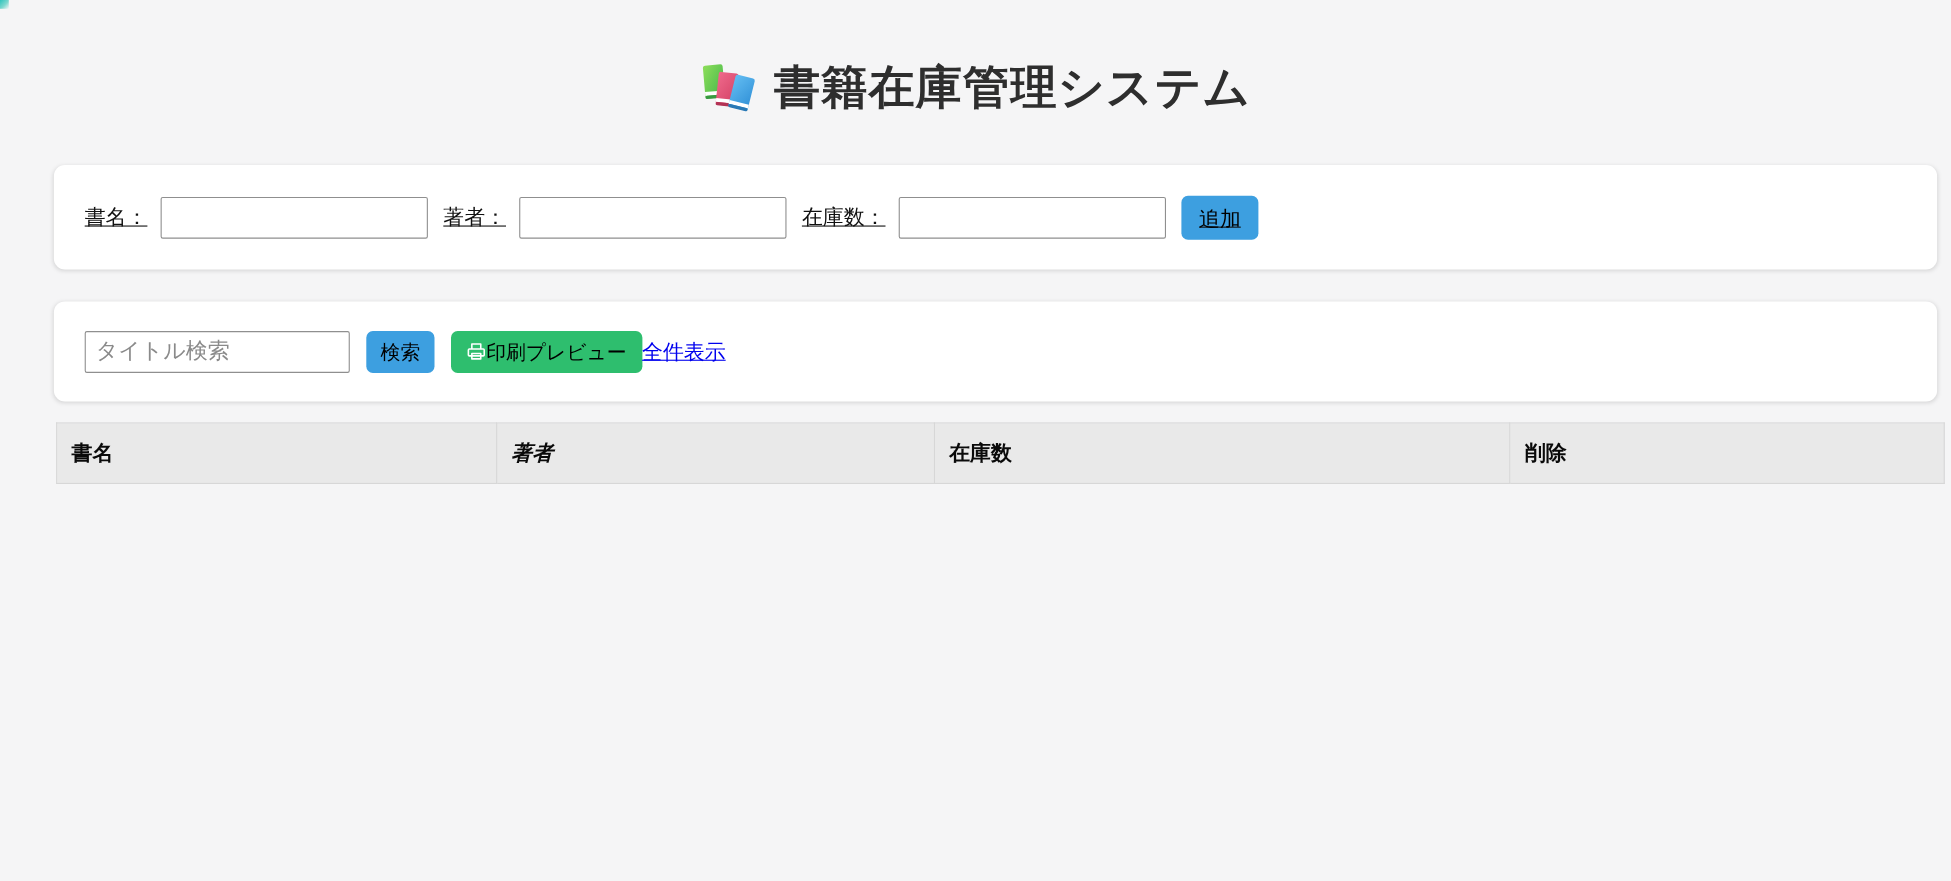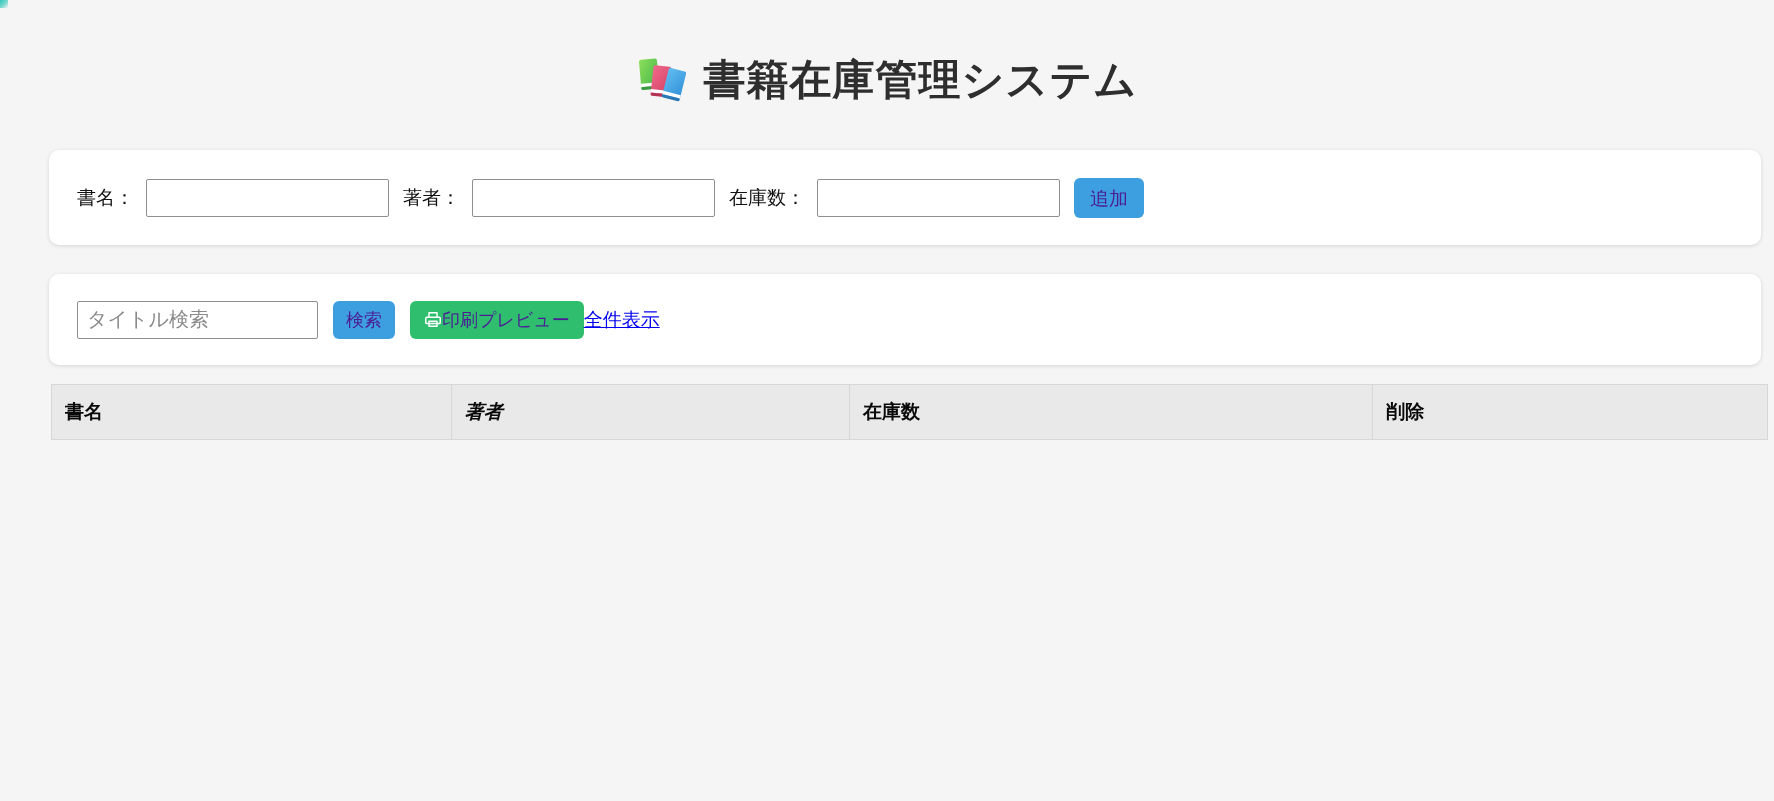--- a/index.html
+++ b/index.html
@@ -21,33 +21,33 @@
     font-size: 42px; font-weight: 700; color: #2e2e2e; letter-spacing: 1px; text-align: center;
   }
   .container { margin: 0 13px 0 49px; }
   .card {
     background: #ffffff;
     border-radius: 10px;
     box-shadow: 0 1px 4px rgba(0,0,0,0.13);
     display: flex; align-items: center;
     padding: 0 28px;
   }
-  .add-card   { height: 95px; margin-top: 42px; }
+  .add-card   { height: 95px; margin-top: 42px; text-decoration: underline; }
   .search-card{ height: 91px; margin-top: 29px; }
   .form-label { font-size: 19px; color: #111; margin-right: 12px; white-space: nowrap; }
   .text-input {
     height: 38px; border: 1px solid #8f8f8f; border-radius: 2px;
     background: #fff; font-size: 20px; padding: 0 9px;
     font-family: inherit; color: #222;
   }
   .text-input::placeholder { color: #8a8a8a; opacity: 1; }
   .add-card .text-input { width: 243px; margin-right: 14px; }
   .search-input { width: 241px; }
   .btn {
-    border: none; border-radius: 6px; color: #4c1d95;
+    border: none; border-radius: 6px; color: #000000;
     font-family: inherit; cursor: pointer; white-space: nowrap;
   }
   .btn-add    { background: #3D9FE0; font-size: 19px; padding: 8px 16px; height: 40px; }
   .btn-search { background: #3D9FE0; font-size: 18px; padding: 7px 13px; height: 38px; margin-left: 15px; }
   .btn-print  {
     background: #2EBE6E; font-size: 18px; padding: 7px 14px; height: 38px;
     margin-left: 15px; display: inline-flex; align-items: center; gap: 0; text-align: center;
   }
   .show-all-link {
     font-size: 19px;

